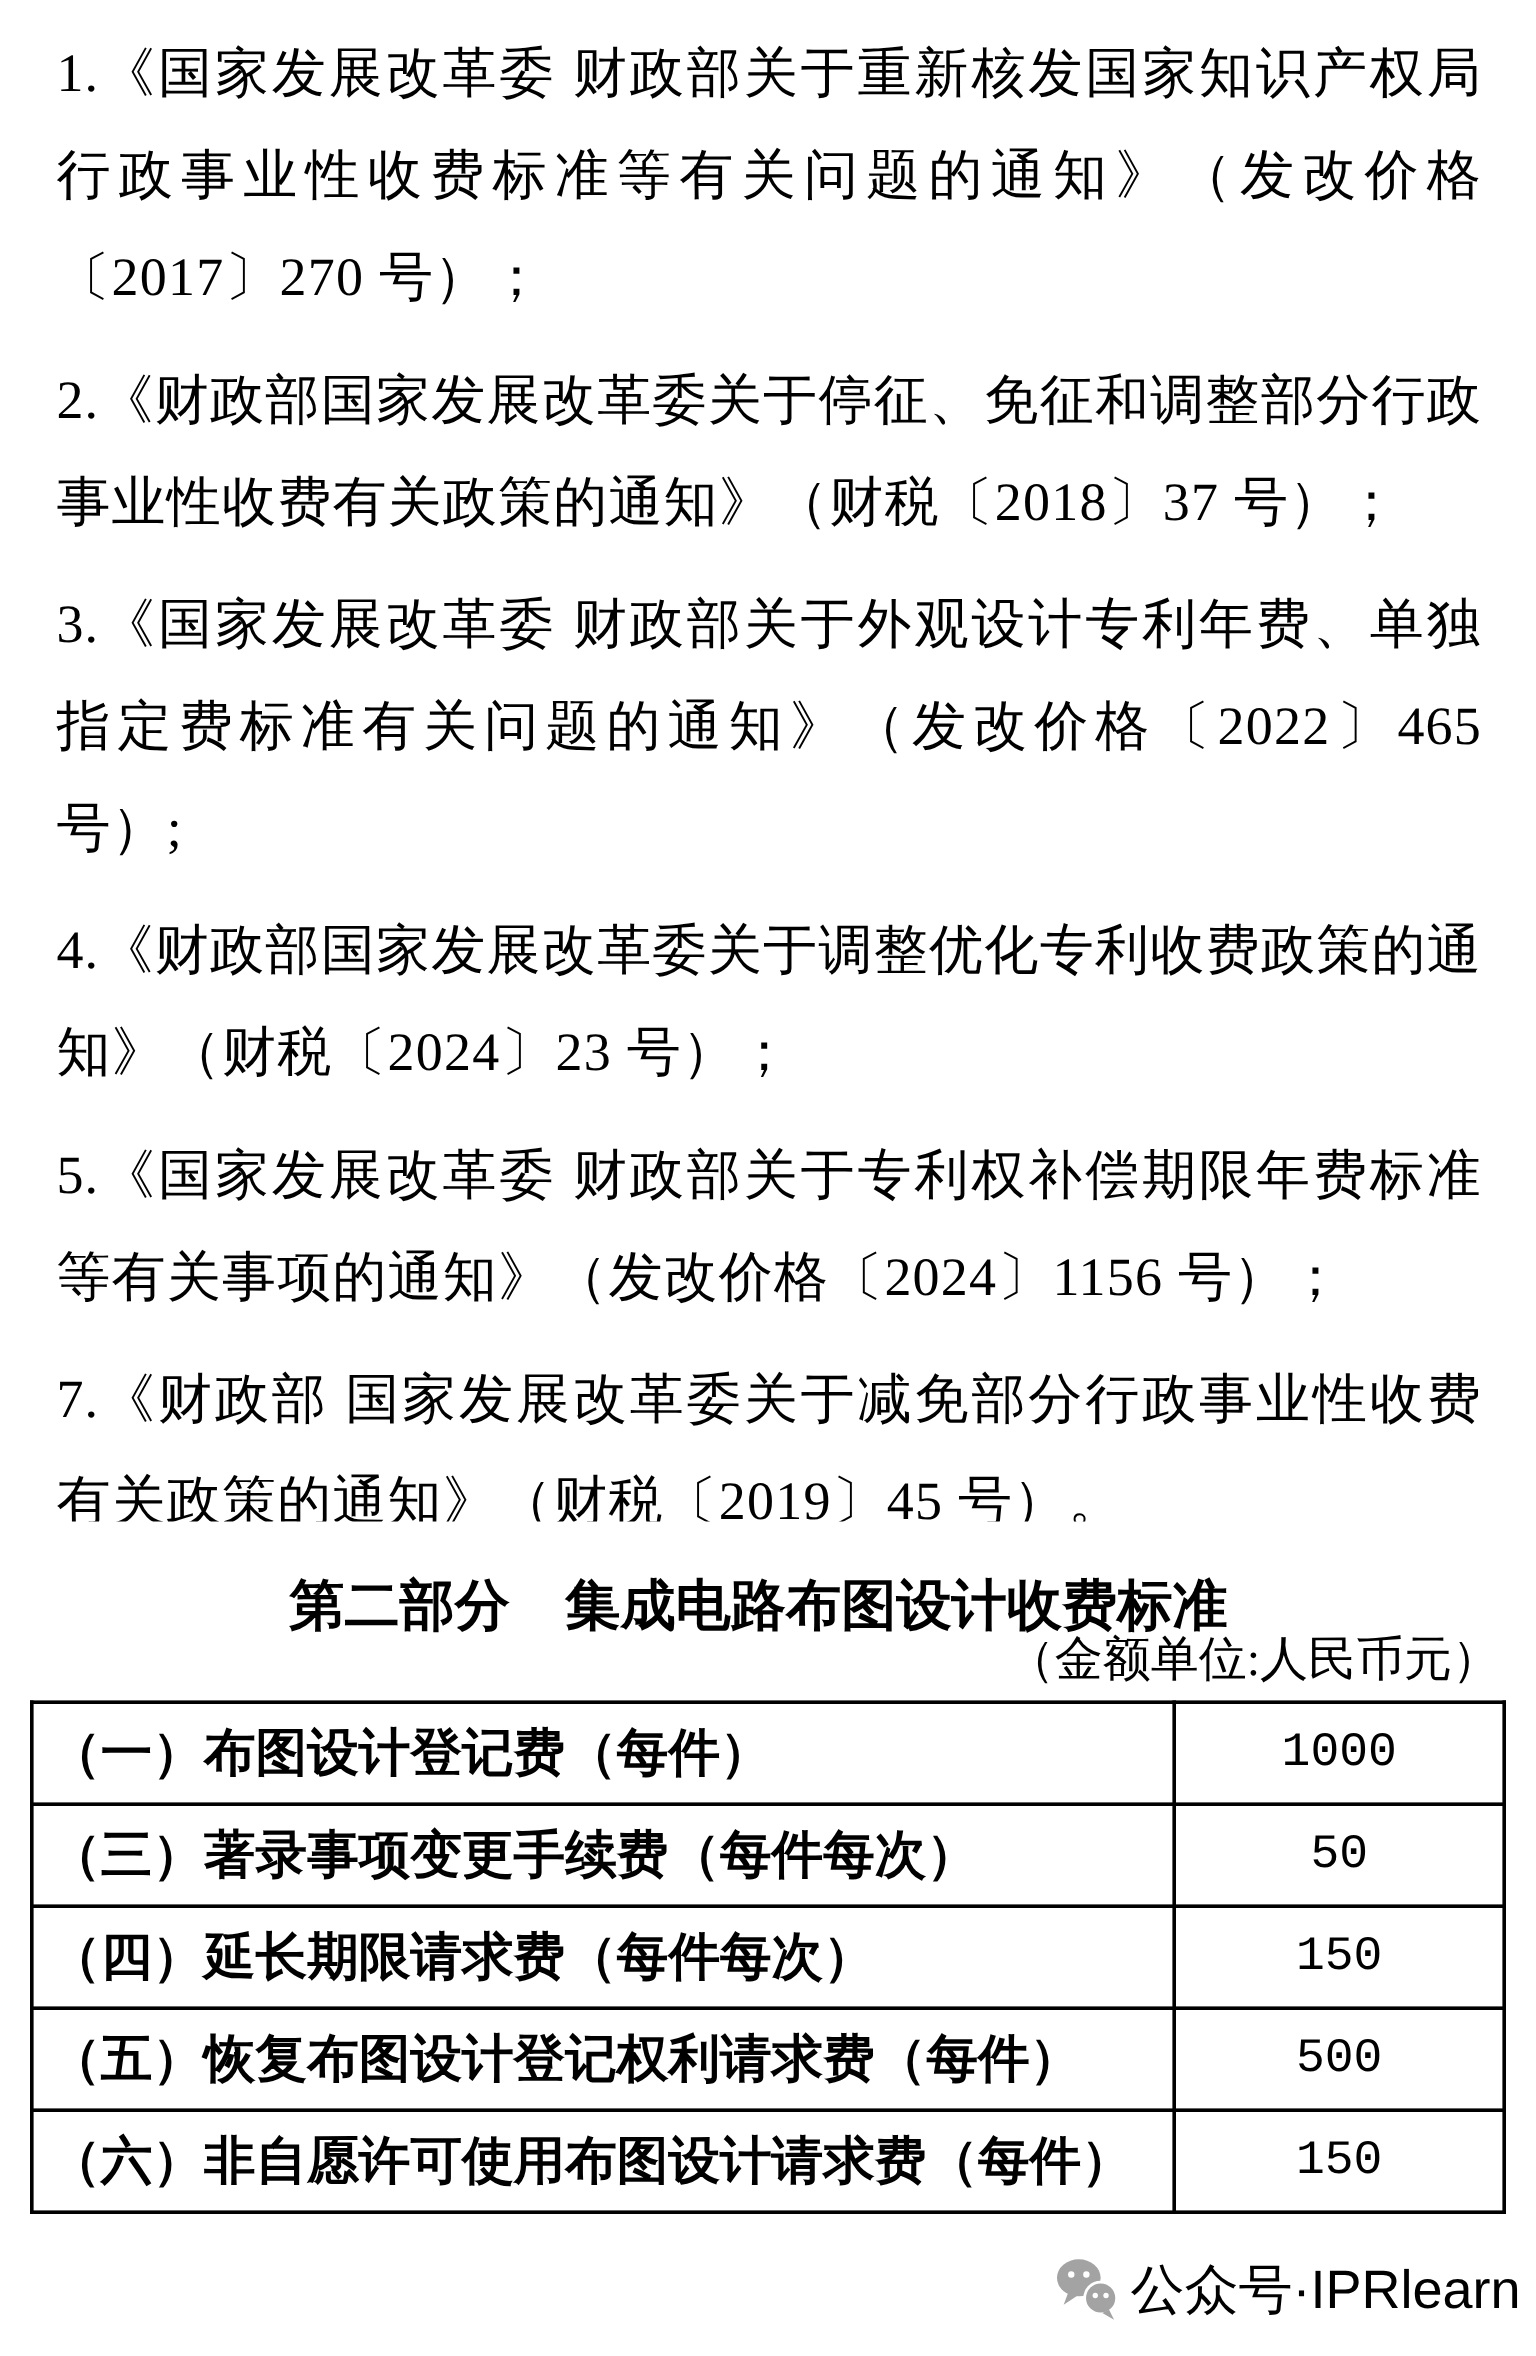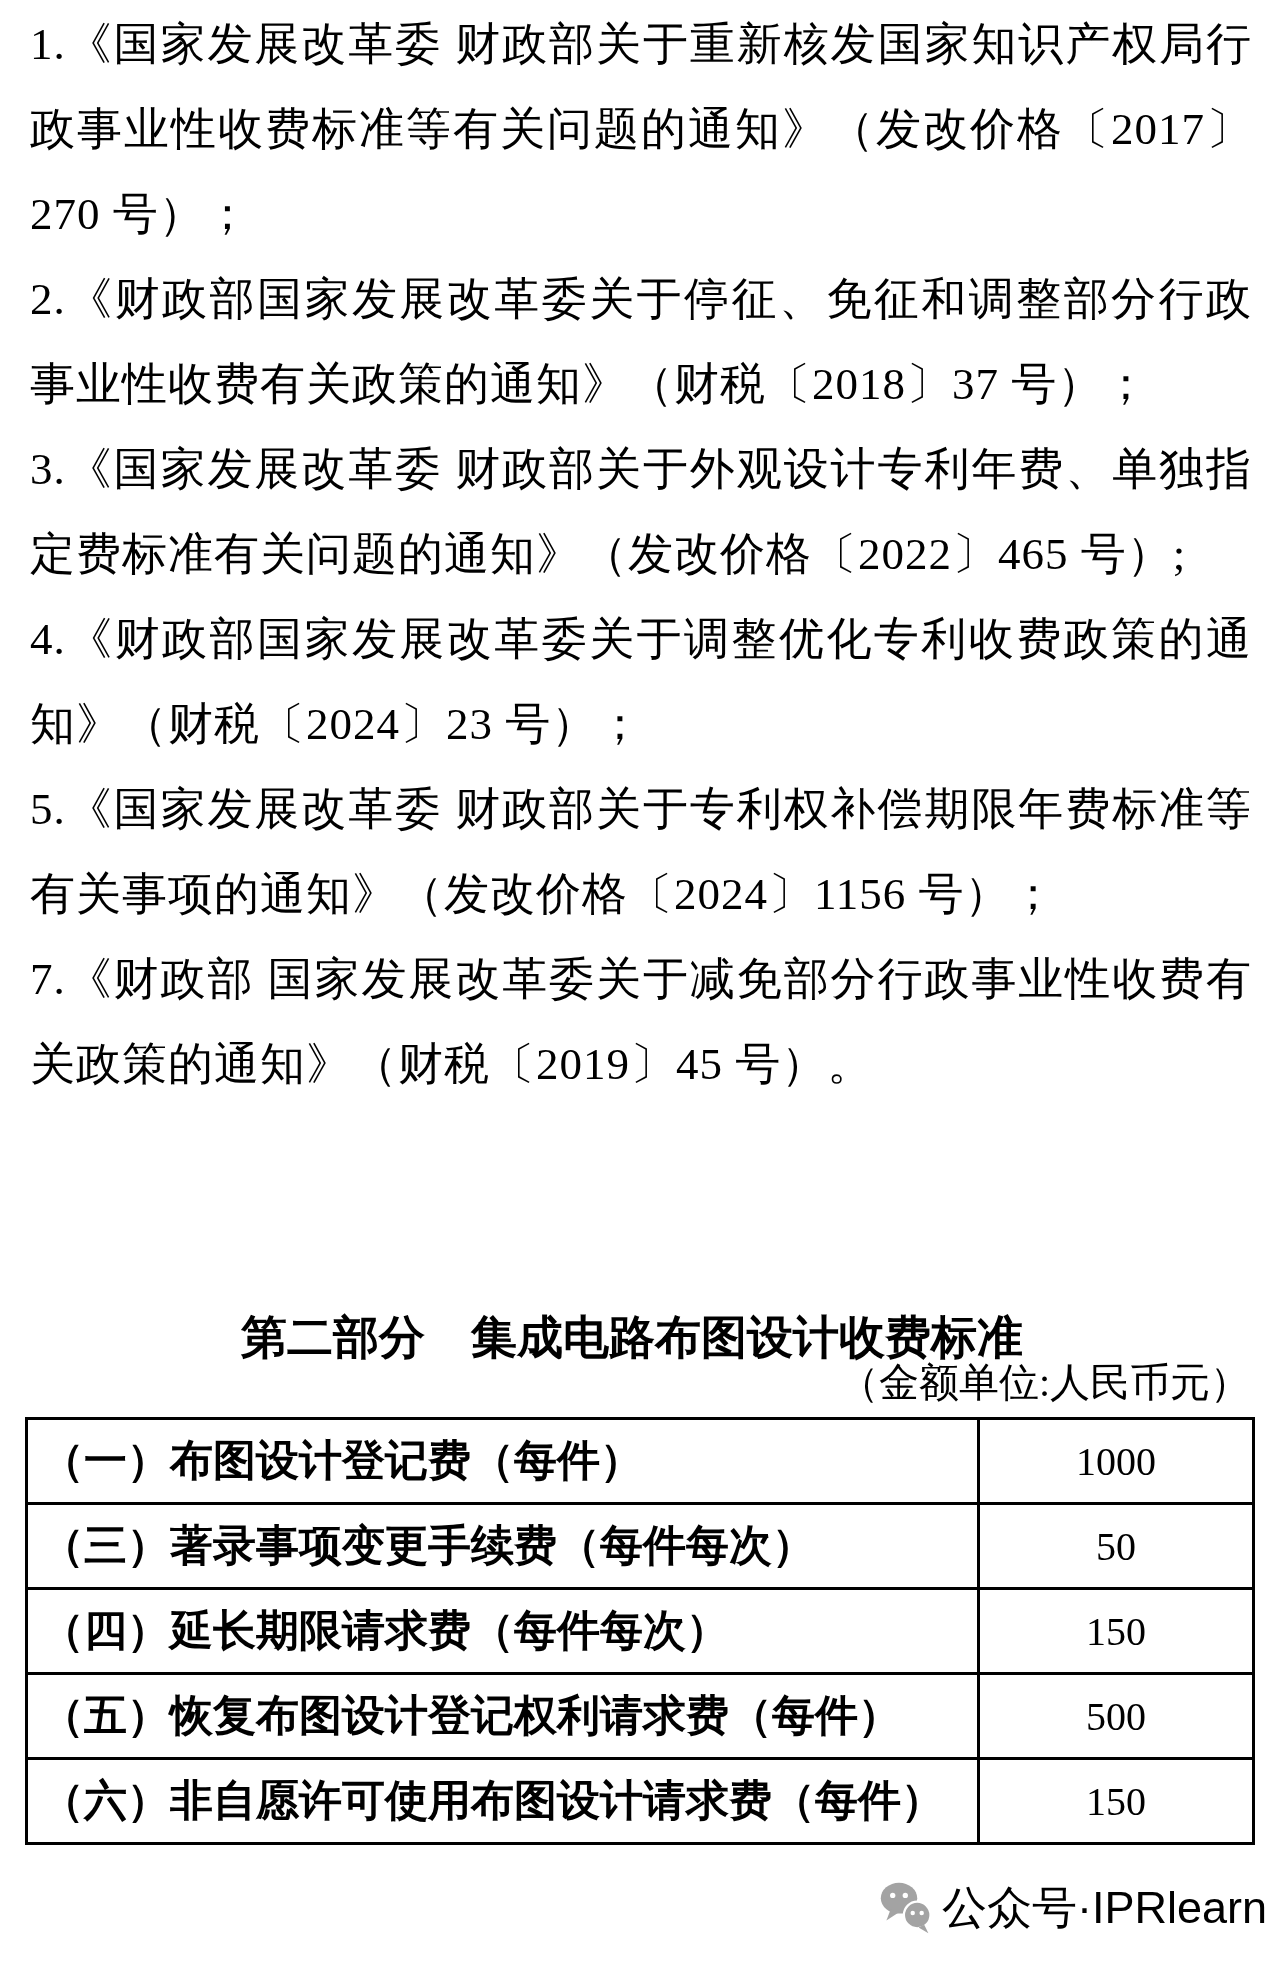--- a/index.html
+++ b/index.html
@@ -11,21 +11,21 @@
     color: #000000;
     font-family: "Liberation Serif", serif;
     overflow: hidden;
   }
   .body-text {
     padding: 2px 28px 0 30px;
     height: 1266px;
     overflow: hidden;
   }
   .body-text p {
-    margin: 0;
+    margin: 17px;
     font-size: 45px;
     line-height: 85px;
     text-align: justify;
     letter-spacing: 1px;
   }
   .section-heading {
     margin: 44px 16px 0 0;
     text-align: center;
     font-family: "Liberation Sans", sans-serif;
     font-weight: bold;
@@ -56,21 +56,21 @@
   }
   .fee-table td.item {
     font-family: "Liberation Sans", sans-serif;
     font-weight: bold;
     font-size: 43px;
     padding-left: 13px;
   }
   .fee-table td.amount {
     width: 270px;
     text-align: center;
-    font-family: Liberation Serif, serif;
+    font-family: Liberation Mono, monospace;
     font-weight: normal;
     font-size: 40px;
   }
   .watermark {
     position: absolute;
     left: 878px;
     top: 1878px;
     z-index: 0;
     display: flex;
     align-items: center;

